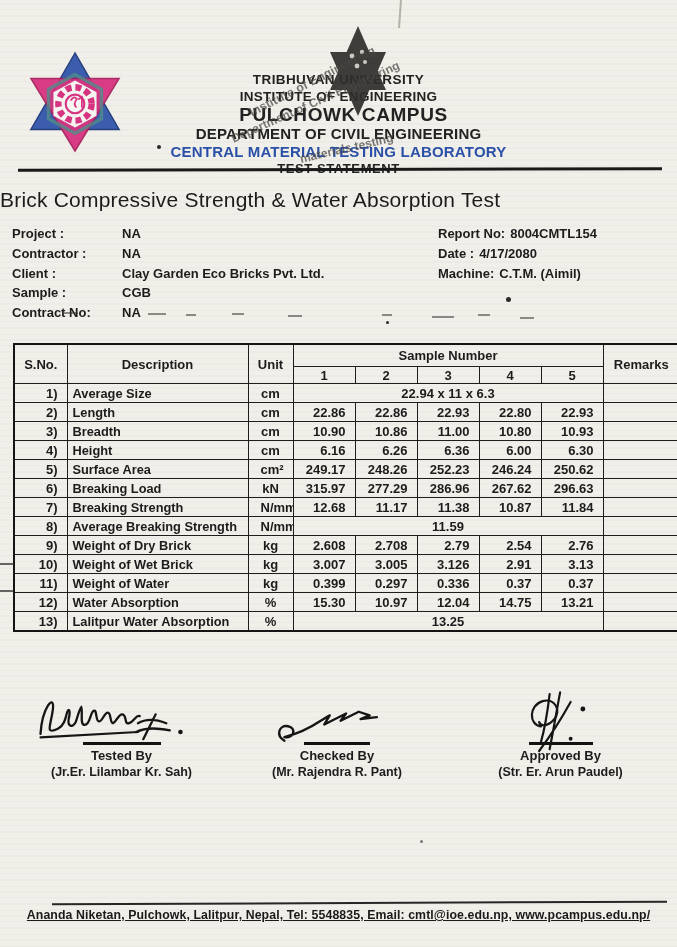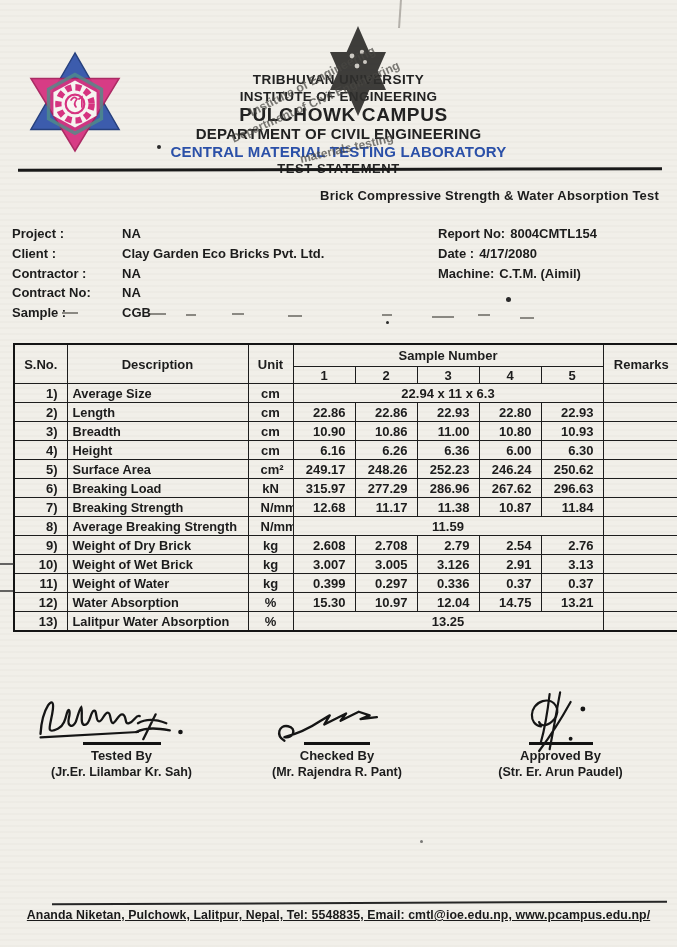--- a/index.html
+++ b/index.html
@@ -22,21 +22,21 @@
   .logo{position:absolute;left:26px;top:50px;width:98px;height:104px;}
   .rule{position:absolute;left:18px;width:644px;top:168px;height:3px;background:#191919;transform:rotate(-0.15deg);}
   
   .stamp{position:absolute;left:0;top:0;width:677px;height:210px;pointer-events:none;}
   .stamp-star{position:absolute;left:327px;top:26px;width:62px;height:90px;opacity:.92;}
   .stamp-line{position:absolute;color:rgba(72,70,66,0.72);font-weight:bold;white-space:nowrap;transform-origin:left center;}
   .st1{left:250px;top:106px;font-size:12.5px;transform:rotate(-27deg);}
   .st2{left:232px;top:132px;font-size:12px;transform:rotate(-24deg);}
   .st3{left:300px;top:152px;font-size:12px;transform:rotate(-13deg);}
   
-  .title{position:absolute;top:188px;left:0;right:18px;text-align:right;font-size:13px;font-weight:bold;letter-spacing:.2px;}
+  .title{position:absolute;top:188px;left:0;right:18px;text-align:left;font-size:21px;font-weight:normal;letter-spacing:.2px;}
   .info-left{position:absolute;top:224px;left:12px;font-size:13px;font-weight:600;}
   .info-left .row{line-height:19.8px;white-space:nowrap;}
   .info-left .lbl{display:inline-block;width:110px;}
   .info-right{position:absolute;top:224px;left:438px;width:230px;font-size:13px;font-weight:600;}
   .info-right .row{line-height:19.8px;white-space:nowrap;}
   .info-right .lbl{margin-right:5px;}
   
   table.dtable{position:absolute;top:343px;left:13px;width:666px;border-collapse:collapse;table-layout:fixed;border:2.5px solid #141414;}
   .dtable th,.dtable td{border:1.5px solid #1d1d1d;font-size:13px;padding:0 5px;height:18px;overflow:hidden;white-space:nowrap;font-weight:600;}
   .dtable th{font-weight:bold;text-align:center;padding:0 2px;}
@@ -108,24 +108,24 @@
     <span class="stamp-line st2">Department of Civil Engineering</span>
     <span class="stamp-line st3">materials testing</span>
   </div>
 
   <div class="rule"></div>
 
   <div class="title">Brick Compressive Strength &amp; Water Absorption Test</div>
 
   <div class="info-left">
     <div class="row"><span class="lbl">Project :</span><span>NA</span></div>
+    <div class="row"><span class="lbl">Contractor :</span><span>NA</span></div>
     <div class="row"><span class="lbl">Client :</span><span>Clay Garden Eco Bricks Pvt. Ltd.</span></div>
-    <div class="row"><span class="lbl">Contractor :</span><span>NA</span></div>
+    <div class="row"><span class="lbl">Sample :</span><span>CGB</span></div>
     <div class="row"><span class="lbl">Contract No:</span><span>NA</span></div>
-    <div class="row"><span class="lbl">Sample :</span><span>CGB</span></div>
   </div>
 
   <div class="info-right">
     <div class="row"><span class="lbl">Report No:</span><span>8004CMTL154</span></div>
     <div class="row"><span class="lbl">Date :</span><span>4/17/2080</span></div>
     <div class="row"><span class="lbl">Machine:</span><span>C.T.M. (Aimil)</span></div>
   </div>
 
   <table class="dtable">
     <colgroup>

